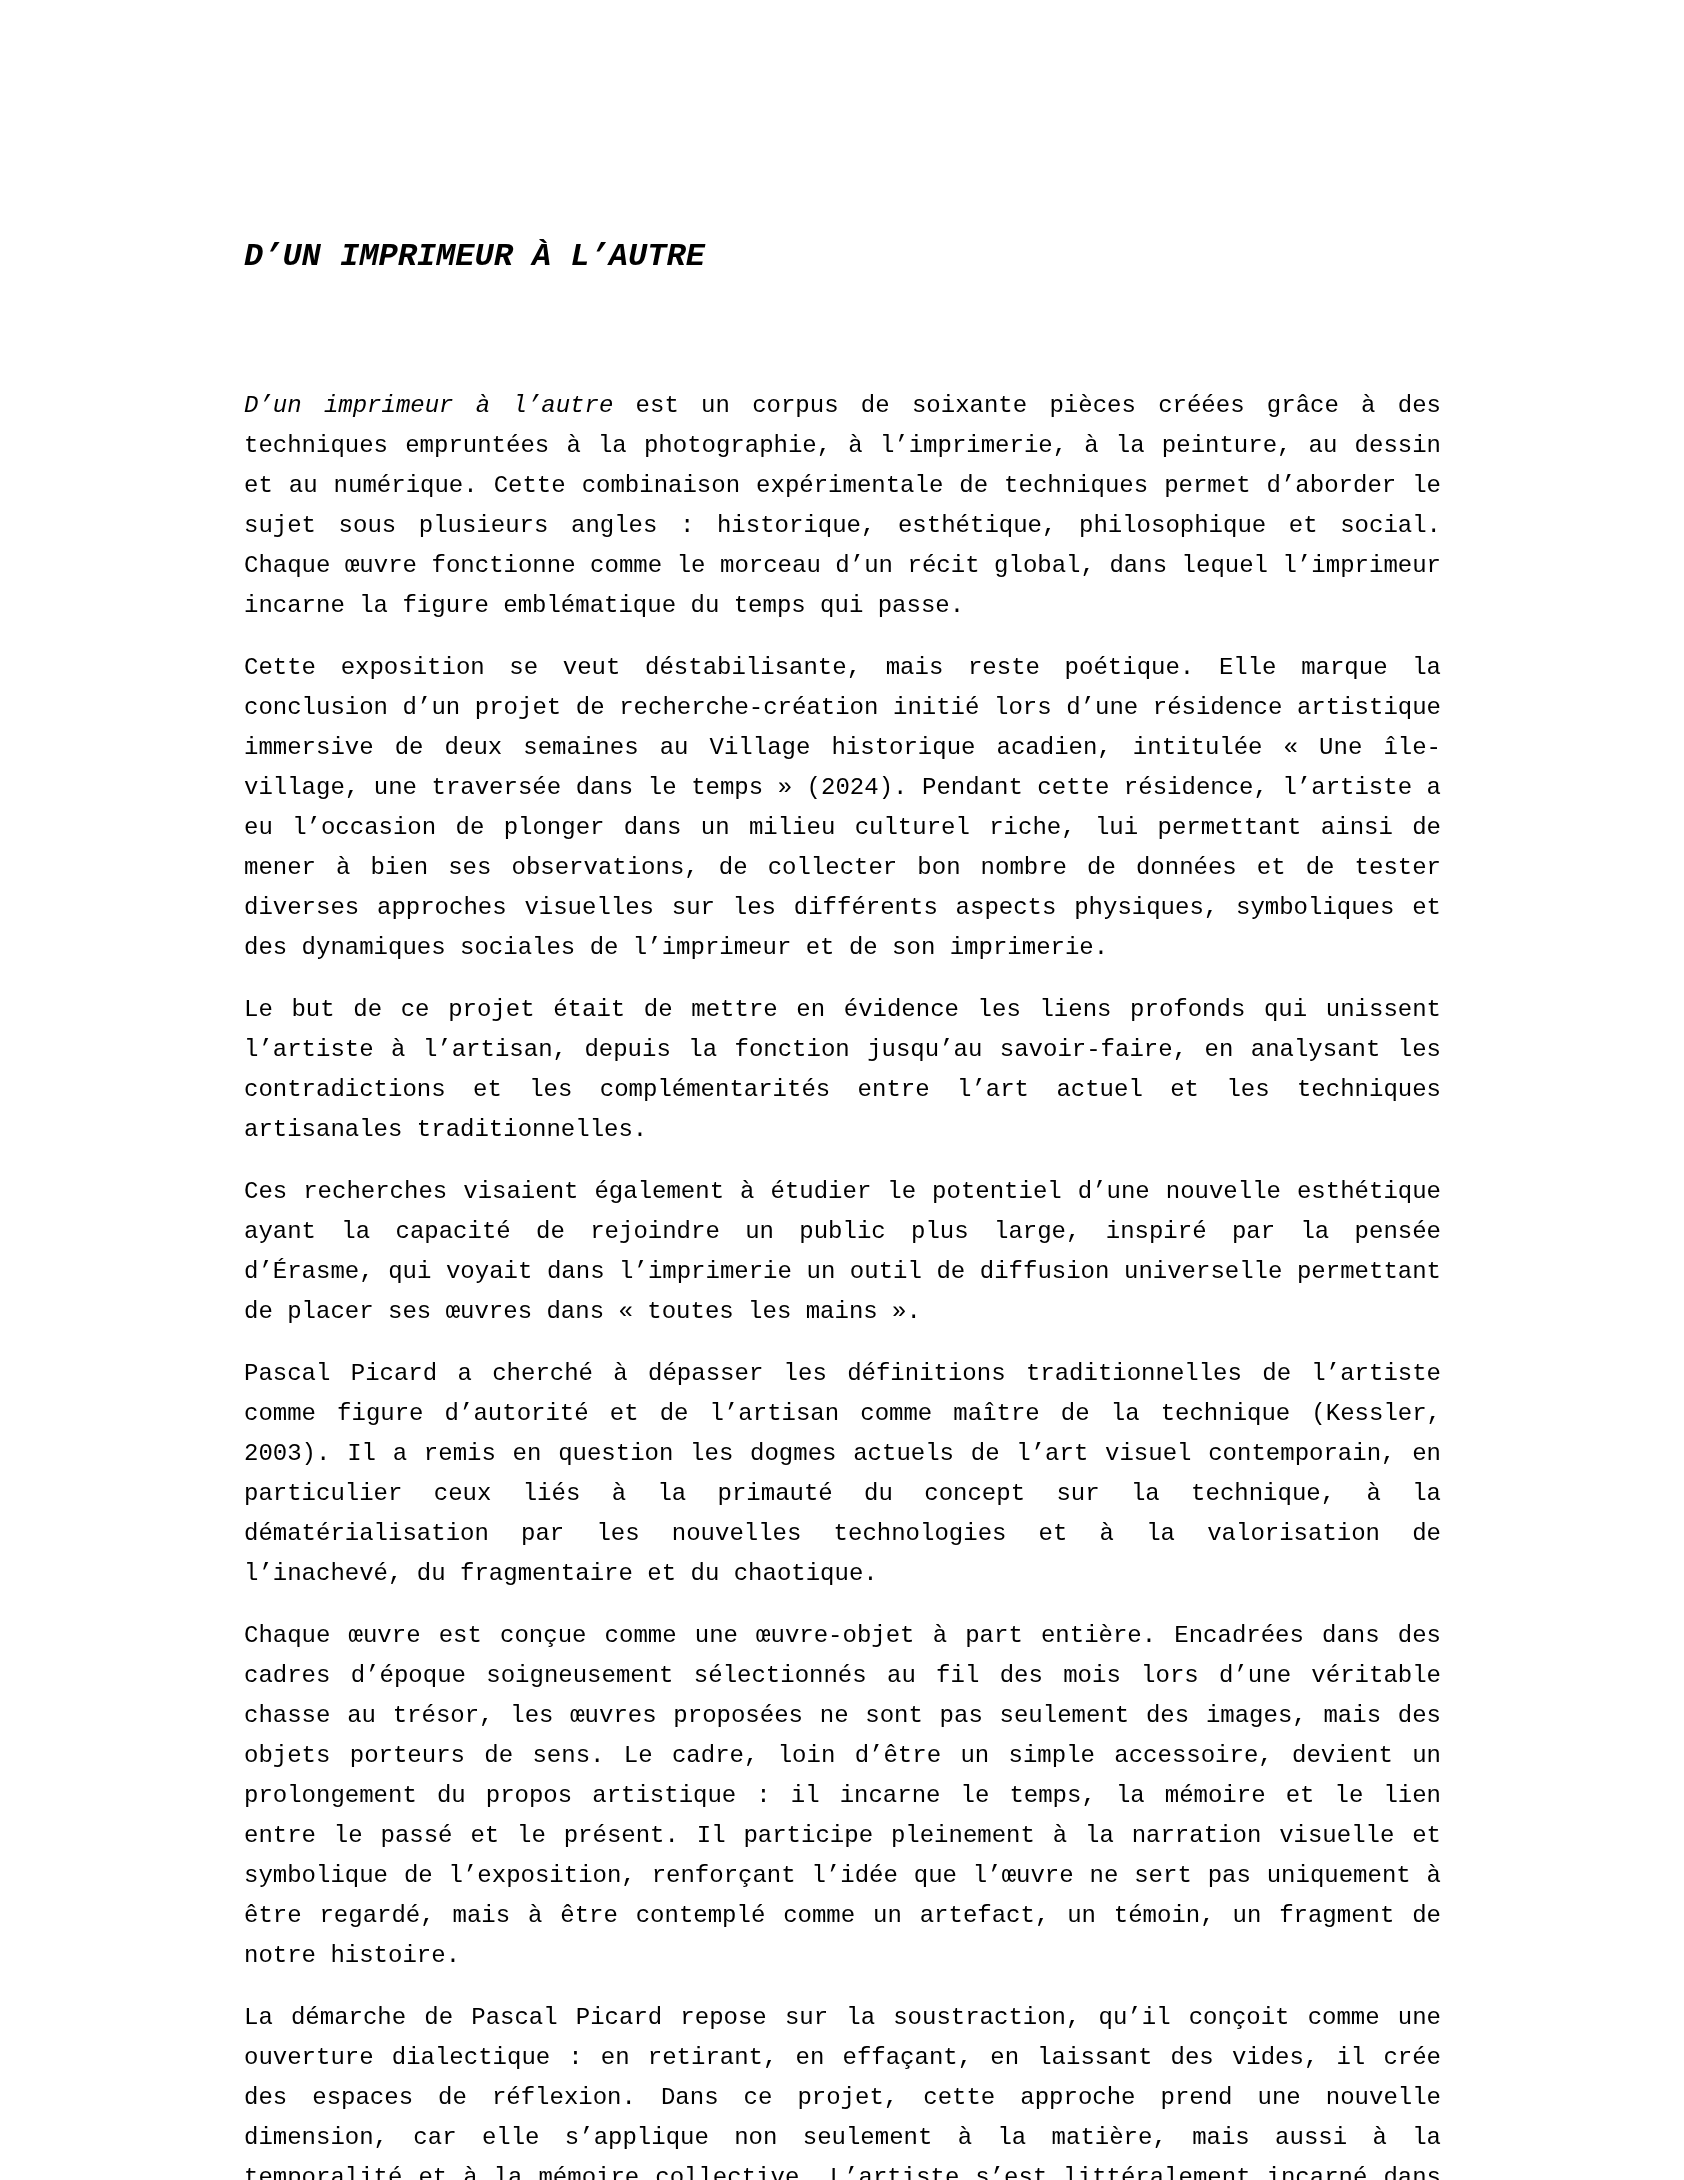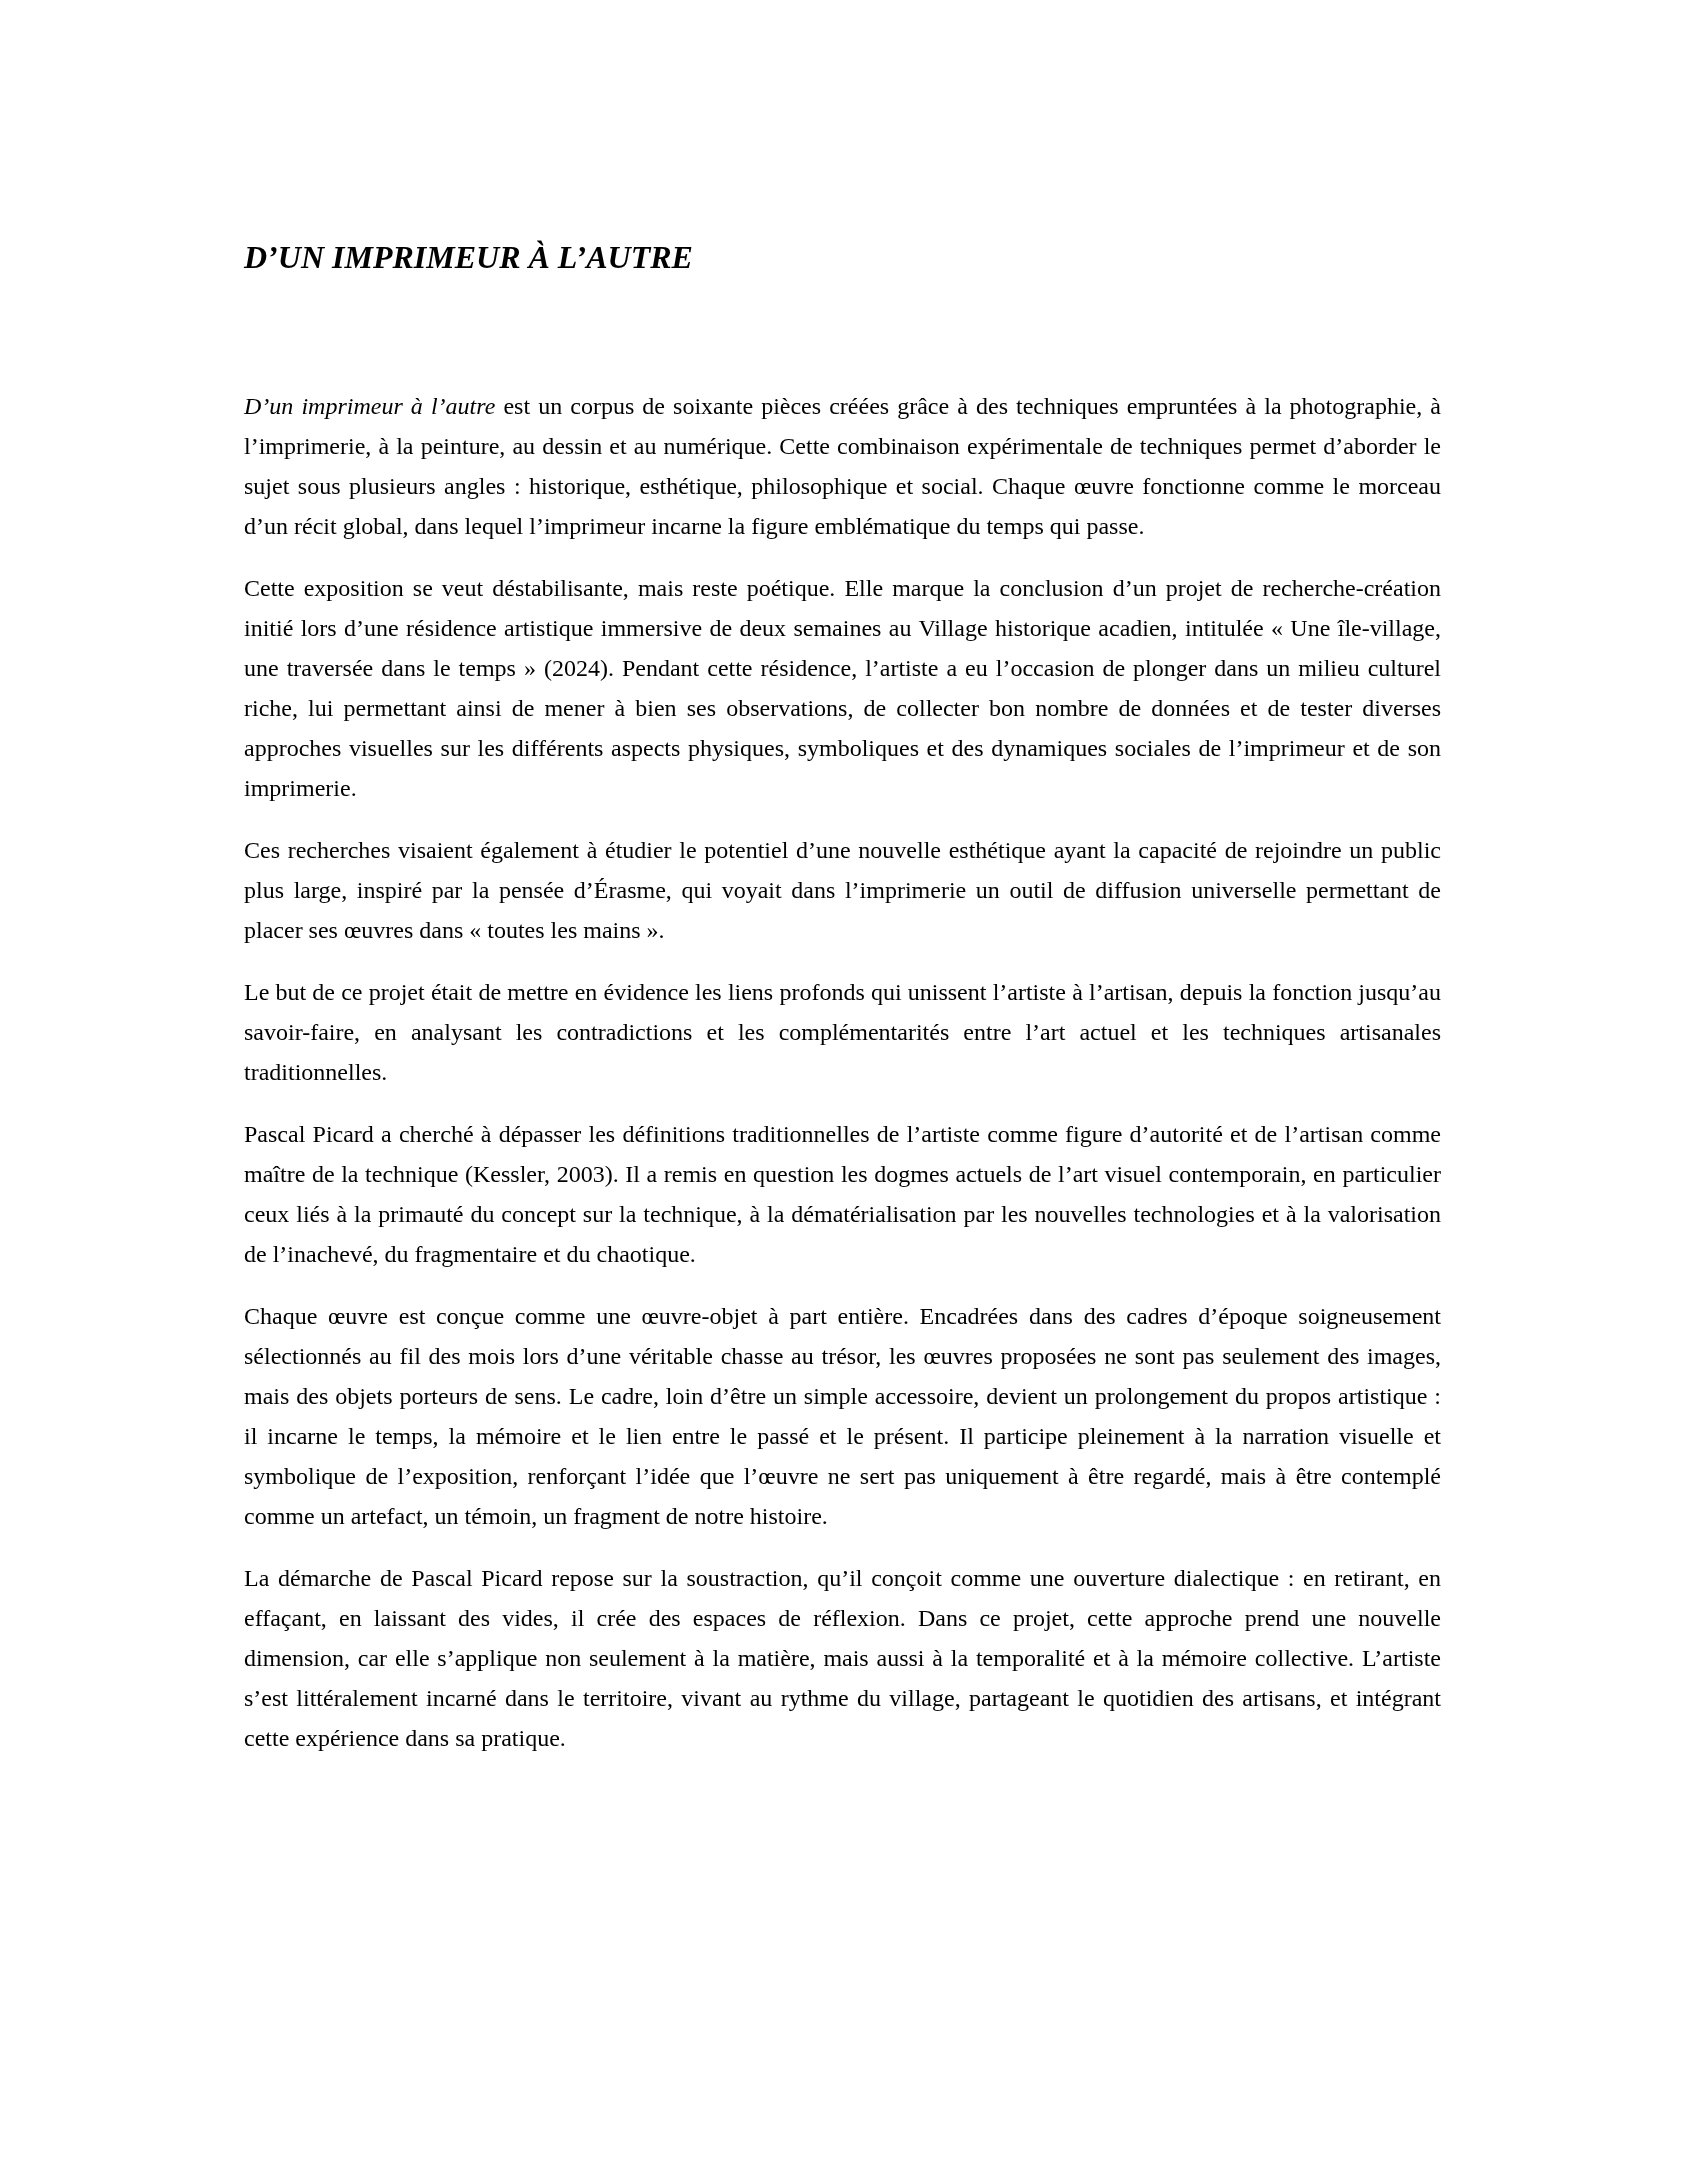--- a/index.html
+++ b/index.html
@@ -8,21 +8,21 @@
     background: #ffffff;
   }
   .page {
     position: relative;
     width: 1685px;
     height: 2181px;
     margin: 0 auto;
     background: #ffffff;
     box-sizing: border-box;
     padding: 237px 244px 0 244px;
-    font-family: Liberation Serif, serif;
+    font-family: Liberation Mono, monospace;
     color: #000000;
   }
   .doc-title {
     font-size: 32px;
     line-height: 40px;
     font-weight: bold;
     font-style: italic;
     margin: 0 0 109px 0;
     white-space: nowrap;
   }
@@ -40,20 +40,20 @@
 <body>
 
 <div class="page">
   <h1 class="doc-title">D’UN IMPRIMEUR À L’AUTRE</h1>
 
   <main class="doc-body">
     <p>
       <span class="italic-lead">D’un imprimeur à l’autre</span><span> est un corpus de soixante pièces créées grâce à des techniques empruntées à la photographie, à l’imprimerie, à la peinture, au dessin et au numérique. Cette combinaison expérimentale de techniques permet d’aborder le sujet sous plusieurs angles : historique, esthétique, philosophique et social. Chaque œuvre fonctionne comme le morceau d’un récit global, dans lequel l’imprimeur incarne la figure emblématique du temps qui passe.</span>
     </p>
     <p>Cette exposition se veut déstabilisante, mais reste poétique. Elle marque la conclusion d’un projet de recherche-création initié lors d’une résidence artistique immersive de deux semaines au Village historique acadien, intitulée « Une île-village, une traversée dans le temps » (2024). Pendant cette résidence, l’artiste a eu l’occasion de plonger dans un milieu culturel riche, lui permettant ainsi de mener à bien ses observations, de collecter bon nombre de données et de tester diverses approches visuelles sur les différents aspects physiques, symboliques et des dynamiques sociales de l’imprimeur et de son imprimerie.</p>
+    <p>Le but de ce projet était de mettre en évidence les liens profonds qui unissent l’artiste à l’artisan, depuis la fonction jusqu’au savoir-faire, en analysant les contradictions et les complémentarités entre l’art actuel et les techniques artisanales traditionnelles.</p>
     <p>Ces recherches visaient également à étudier le potentiel d’une nouvelle esthétique ayant la capacité de rejoindre un public plus large, inspiré par la pensée d’Érasme, qui voyait dans l’imprimerie un outil de diffusion universelle permettant de placer ses œuvres dans « toutes les mains ».</p>
-    <p>Le but de ce projet était de mettre en évidence les liens profonds qui unissent l’artiste à l’artisan, depuis la fonction jusqu’au savoir-faire, en analysant les contradictions et les complémentarités entre l’art actuel et les techniques artisanales traditionnelles.</p>
     <p>Pascal Picard a cherché à dépasser les définitions traditionnelles de l’artiste comme figure d’autorité et de l’artisan comme maître de la technique (Kessler, 2003). Il a remis en question les dogmes actuels de l’art visuel contemporain, en particulier ceux liés à la primauté du concept sur la technique, à la dématérialisation par les nouvelles technologies et à la valorisation de l’inachevé, du fragmentaire et du chaotique.</p>
     <p>Chaque œuvre est conçue comme une œuvre-objet à part entière. Encadrées dans des cadres d’époque soigneusement sélectionnés au fil des mois lors d’une véritable chasse au trésor, les œuvres proposées ne sont pas seulement des images, mais des objets porteurs de sens. Le cadre, loin d’être un simple accessoire, devient un prolongement du propos artistique : il incarne le temps, la mémoire et le lien entre le passé et le présent. Il participe pleinement à la narration visuelle et symbolique de l’exposition, renforçant l’idée que l’œuvre ne sert pas uniquement à être regardé, mais à être contemplé comme un artefact, un témoin, un fragment de notre histoire.</p>
     <p>La démarche de Pascal Picard repose sur la soustraction, qu’il conçoit comme une ouverture dialectique : en retirant, en effaçant, en laissant des vides, il crée des espaces de réflexion. Dans ce projet, cette approche prend une nouvelle dimension, car elle s’applique non seulement à la matière, mais aussi à la temporalité et à la mémoire collective. L’artiste s’est littéralement incarné dans le territoire, vivant au rythme du village, partageant le quotidien des artisans, et intégrant cette expérience dans sa pratique.</p>
   </main>
 </div>
 
 
 </body></html>

